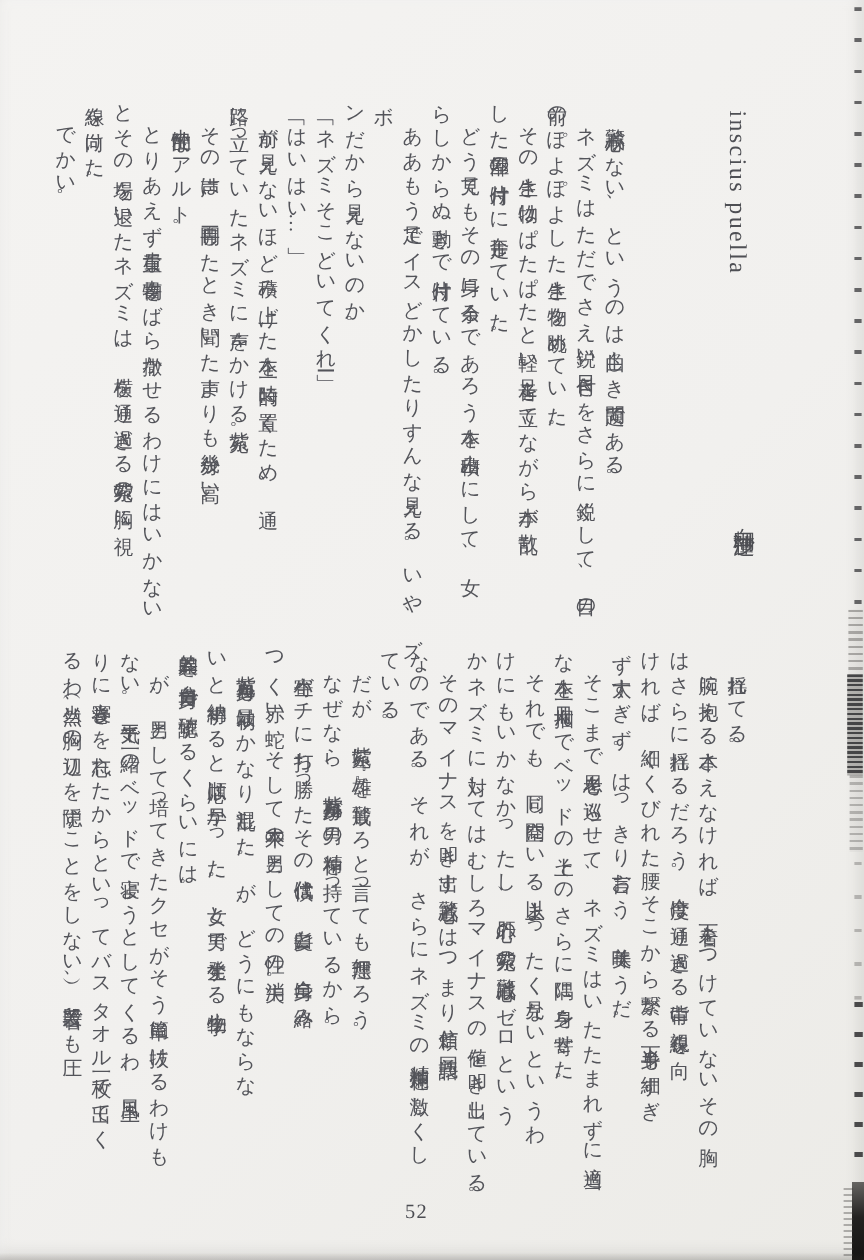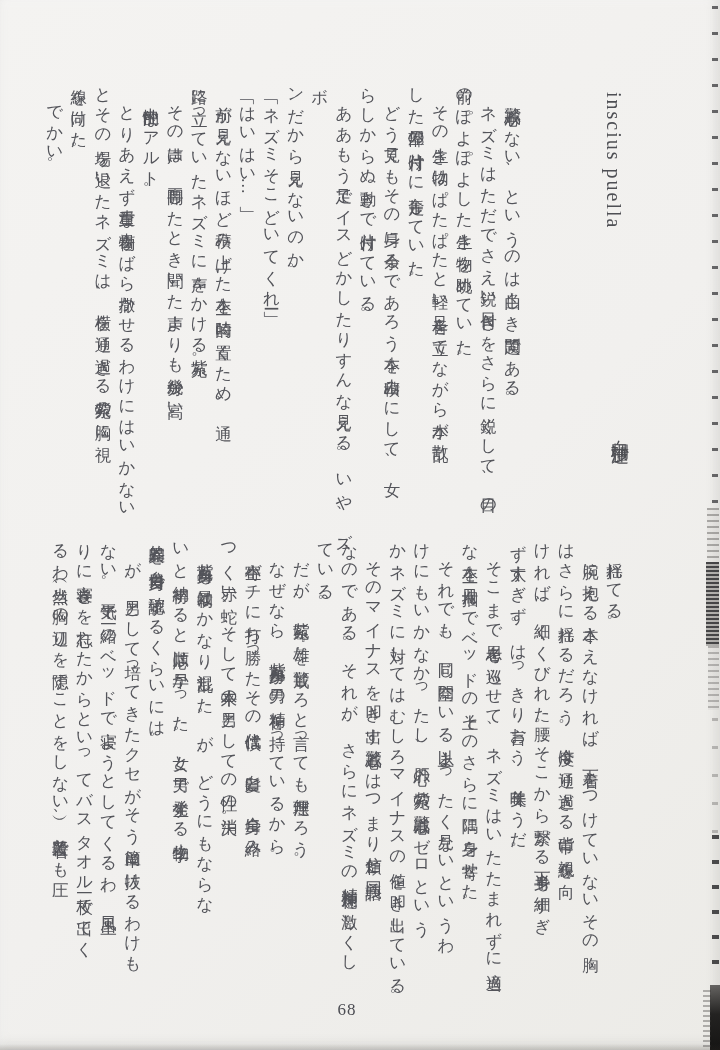--- a/index.html
+++ b/index.html
@@ -110,21 +110,21 @@
       <p class="">つく赤い蛇、そして本来の男としての性の消失。</p>
       <p class="indent">紫苑自身も最初はかなり混乱した。が、どうにもならな</p>
       <p class="">いと納得すると順応は早かった。女と男で発生する生物学</p>
       <p class="">的差異を自分自身で確認するくらいには。</p>
       <p class="indent">が、男として培ってきたクセがそう簡単に抜けるわけも</p>
       <p class="">ない。平気で一緒のベッドで寝ようとしてくるわ、風呂上</p>
       <p class="">りに寝巻きを忘れたからといってバスタオル一枚で出てく</p>
       <p class="">るわ（当然、胸の辺りを隠すことをしない）、普段着でも圧</p>
     </div>
 
-  <div class="page-number">68</div>
+  <div class="page-number">52</div>
 
   <div class="edge e1"></div>
   <div class="edge e2"></div>
   <div class="edge e3"></div>
   <div class="edge e4"></div>
   <div class="edge e5"></div>
   <div class="edge e6"></div>
   <div class="edge e7"></div>
   <div class="edge e8"></div>
   <div class="bottom-shade"></div>

